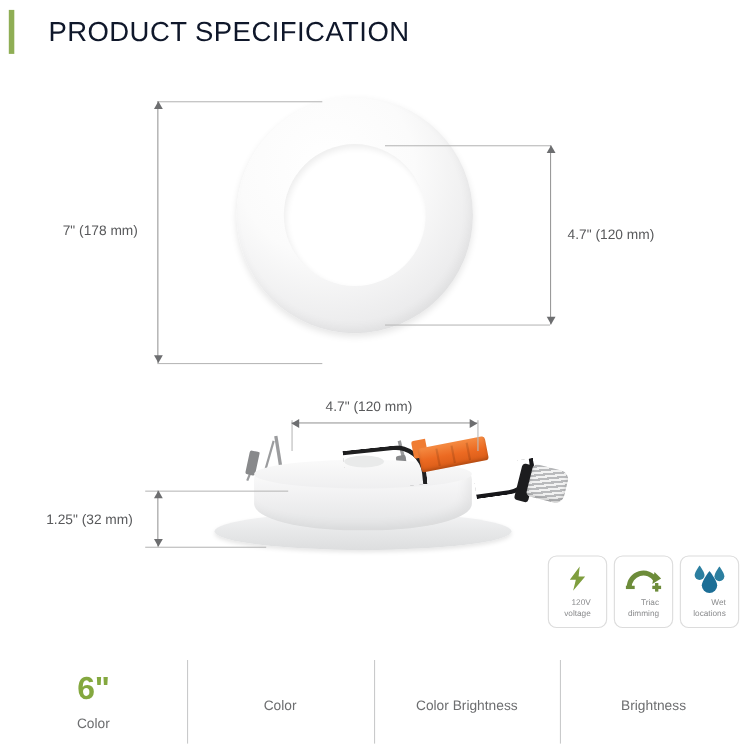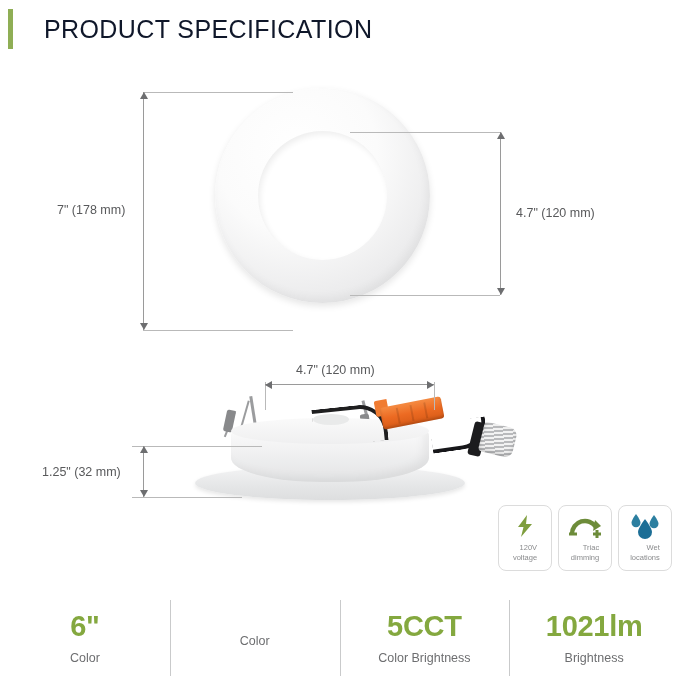--- a/index.html
+++ b/index.html
@@ -465,22 +465,20 @@
   <div class="spec-cell">
     <div class="spec-value">6"</div>
     <div class="spec-label">Color</div>
   </div>
 
   <div class="spec-cell">
     <div class="spec-label">Color</div>
   </div>
 
   <div class="spec-cell">
-    <div class="spec-value">5CCT</div>
     <div class="spec-label">Color Brightness</div>
   </div>
 
   <div class="spec-cell">
-    <div class="spec-value">1021lm</div>
     <div class="spec-label">Brightness</div>
   </div>
 
 </div>
 
 </body></html>

